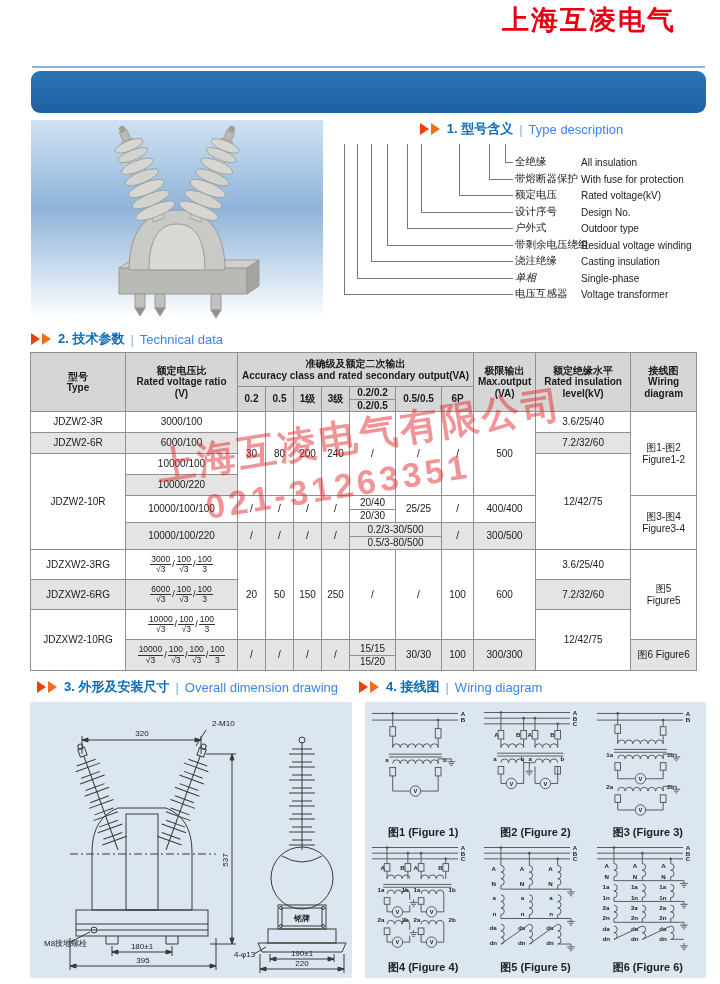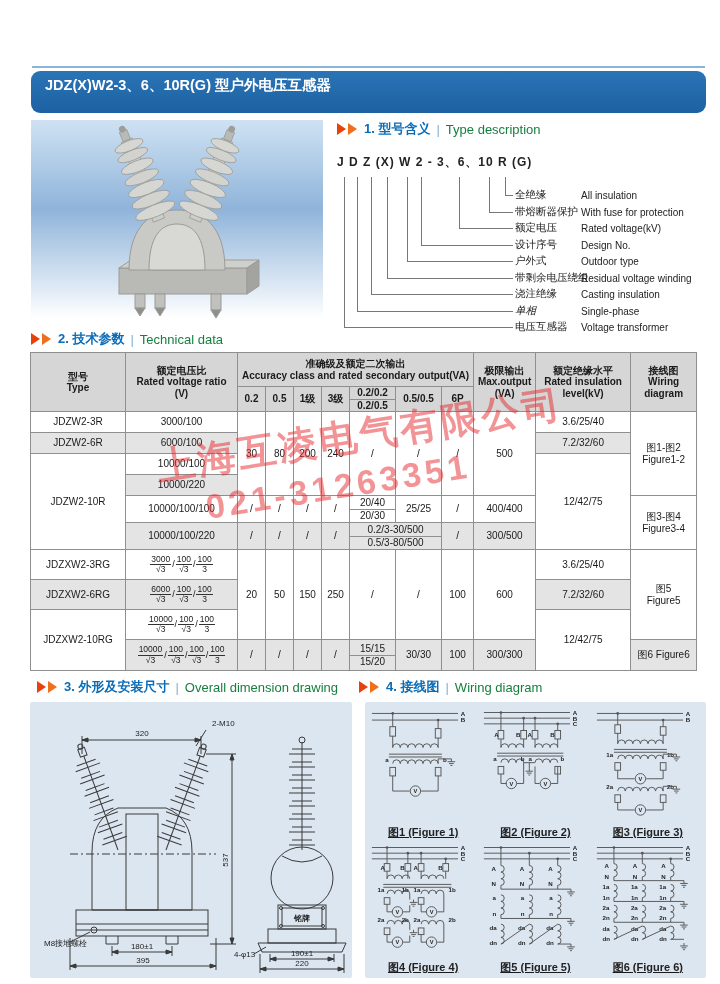--- a/index.html
+++ b/index.html
@@ -15,26 +15,26 @@
      background:linear-gradient(180deg,#2a74b6 0%,#1d61a2 100%);color:#fff;padding:5px 14px 0 14px;box-sizing:border-box;}
   .title-cn{font-size:14.5px;font-weight:bold;line-height:1.25;}
   .title-en{font-size:13px;line-height:1.25;}
   
   .sec-title{display:flex;align-items:center;font-size:13px;}
   .arr{width:0;height:0;border-top:6px solid transparent;border-bottom:6px solid transparent;margin-right:2px;}
   .a1{border-left:9px solid #e8420c;}
   .a2{border-left:9px solid #ee6f1e;margin-right:7px;}
   .sec-cn{color:#0a6cb8;font-weight:bold;}
   .sec-sep{color:#7fb0d4;margin:0 6px;font-weight:normal;}
-  .sec-en{color:#15803d;}
+  .sec-en{color:#3b82f6;}
   
   .row1{position:absolute;top:120px;left:31px;right:14px;height:204px;display:flex;}
   .photo{width:292px;height:198px;flex:0 0 auto;}
   .tdesc{flex:1;margin-left:14px;position:relative;}
-  .tdesc .sec-title{margin-bottom:16px;}
+  .tdesc .sec-title{margin-bottom:0;justify-content:center;}
   .model{font-size:12px;font-weight:bold;letter-spacing:1px;color:#222;}
   .tree{position:relative;height:176px;}
   .tlink{position:absolute;border-left:1px solid #777;border-bottom:1px solid #777;}
   .tlbl-cn{position:absolute;left:178px;font-size:10.5px;color:#222;white-space:nowrap;transform:translateY(-50%);}
   .tlbl-en{position:absolute;left:244px;font-size:10px;color:#222;white-space:nowrap;transform:translateY(-50%);}
   
   .s2title{position:absolute;top:330px;left:31px;}
   .table-wrap{position:absolute;top:352px;left:30px;width:666px;}
   table{border-collapse:collapse;width:666px;table-layout:fixed;}
   td,th{border:1px solid #8f8f8f;text-align:center;vertical-align:middle;padding:0 1px;
@@ -55,40 +55,40 @@
   .wm1{font-size:38px;font-weight:bold;letter-spacing:3px;}
   .wm2{font-size:34px;font-weight:bold;letter-spacing:4px;margin-left:42px;margin-top:2px;}
   
   .row3-titles{position:absolute;top:678px;left:31px;right:14px;display:flex;}
   .row3-titles .t3{width:322px;padding-left:6px;}
   .row3-titles .t4{}
   .row3{position:absolute;top:702px;left:30px;right:14px;height:276px;display:flex;}
   .panel{background:#dce6f1;border-radius:2px;}
   .dim-panel{width:322px;height:276px;flex:0 0 auto;}
   .wir-panel{flex:1;margin-left:13px;height:276px;padding:3px 2px;box-sizing:border-box;
-             display:grid;grid-template-columns:1fr 1fr 1fr;grid-template-rows:1fr 1fr;text-decoration:underline;}
+             display:grid;grid-template-columns:1fr 1fr 1fr;grid-template-rows:1fr 1fr;}
   .wfig{display:flex;flex-direction:column;align-items:center;justify-content:flex-end;}
   .wfig svg{width:106px;height:117px;}
   .wcap{font-size:11px;font-weight:bold;color:#222;margin-top:1px;}
   .wfig text{fill:#222;font-size:6.5px;font-weight:bold;stroke:none;}
   .wfig .vt{font-size:6px;}
   
   .dim-panel svg text{fill:#222;font-size:8px;stroke:none;}
 </style>
 </head>
 <body>
 
 <div class="page">
 
   <div class="pg-header">
+    <div class="logo-cn">上海互凌电气</div>
   </div>
   <div class="hdr-line"></div>
 
   <div class="title-bar">
-    <div class="title-cn">JDZ(X)W2-3、6、10R(G) 型户外电压互感器</div>
   </div>
 
   <div class="row1">
     <svg class="photo" viewBox="0 0 292 198">
       <defs>
         <linearGradient id="sky" x1="0" y1="0" x2="0" y2="1">
           <stop offset="0" stop-color="#cfe2f3"></stop>
             <stop offset="0.45" stop-color="#8fb4da"></stop>
           <stop offset="0.85" stop-color="#dfeaf5"></stop>
             <stop offset="1" stop-color="#ffffff"></stop>
@@ -137,21 +137,20 @@
     </svg>
 
     <div class="tdesc">
       <div class="sec-title">
         <span class="arr a1"></span>
         <span class="arr a2"></span>
         <span class="sec-cn">1. 型号含义</span>
         <span class="sec-sep">|</span>
         <span class="sec-en">Type description</span>
       </div>
-      <div class="model">J D Z (X) W 2 - 3、6、10 R (G)</div>
       <div class="tree" id="type-tree">
           <div class="tlink" style="left: 168px; top: 6px; height: 18px; width: 7px;"></div>
           <span class="tlbl-cn" style="top: 24px;">全绝缘</span>
           <span class="tlbl-en" style="top: 24px;">All insulation</span>
           <div class="tlink" style="left: 152px; top: 6px; height: 34.5px; width: 23px;"></div>
           <span class="tlbl-cn" style="top: 40.5px;">带熔断器保护</span>
           <span class="tlbl-en" style="top: 40.5px;">With fuse for protection</span>
           <div class="tlink" style="left: 122px; top: 6px; height: 51px; width: 53px;"></div>
           <span class="tlbl-cn" style="top: 57px;">额定电压</span>
           <span class="tlbl-en" style="top: 57px;">Rated voltage(kV)</span>

